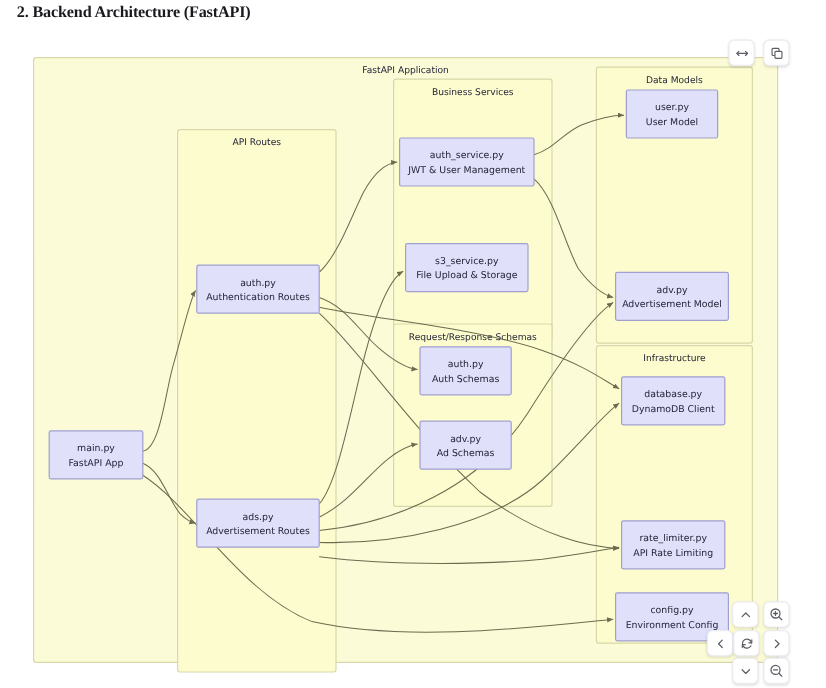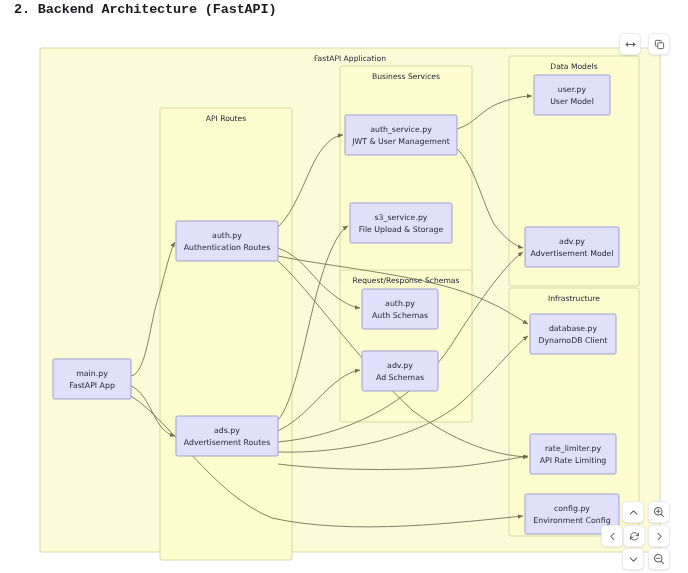--- a/index.html
+++ b/index.html
@@ -15,35 +15,34 @@
     position: relative;
     overflow: hidden;
     color: #1b1b1f;
   }
 
   
   #page-title {
     position: absolute;
     left: 14px;
     top: 2px;
-    font-family: Liberation Mono, monospace;
+    font-family: Liberation Serif, serif;
     font-size: 13.5px;
     font-weight: bold;
     letter-spacing: -0.15px;
     color: #1a1a1e;
   }
 
   
   #diagram-viewport {
     position: absolute;
     left: 0;
     top: 24px;
     width: 548px;
     height: 549px;
-    margin-left: 12px;
   }
 
   #diagram-svg {
     position: absolute;
     left: 0;
     top: 0;
   }
 
   
   .ctl-btn {

